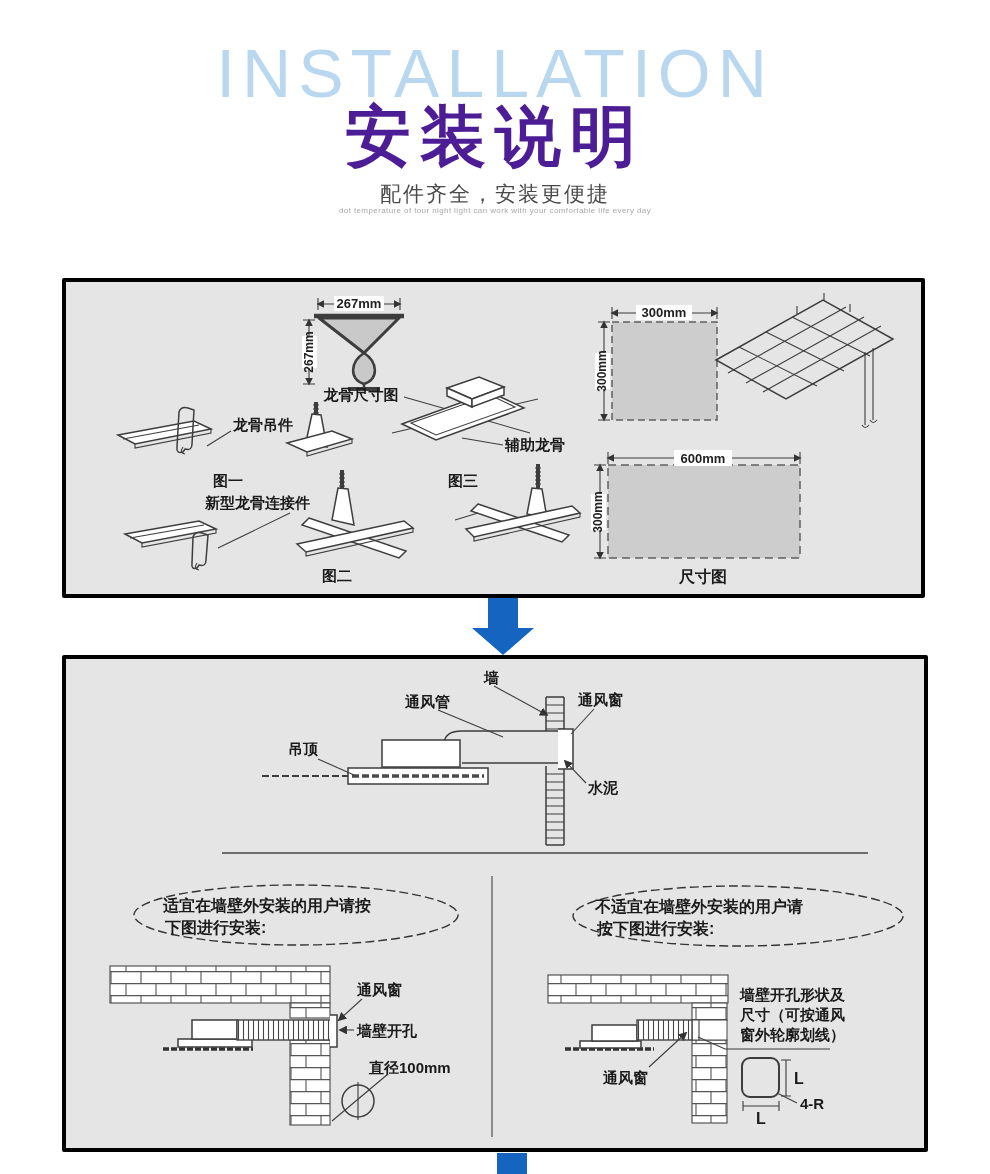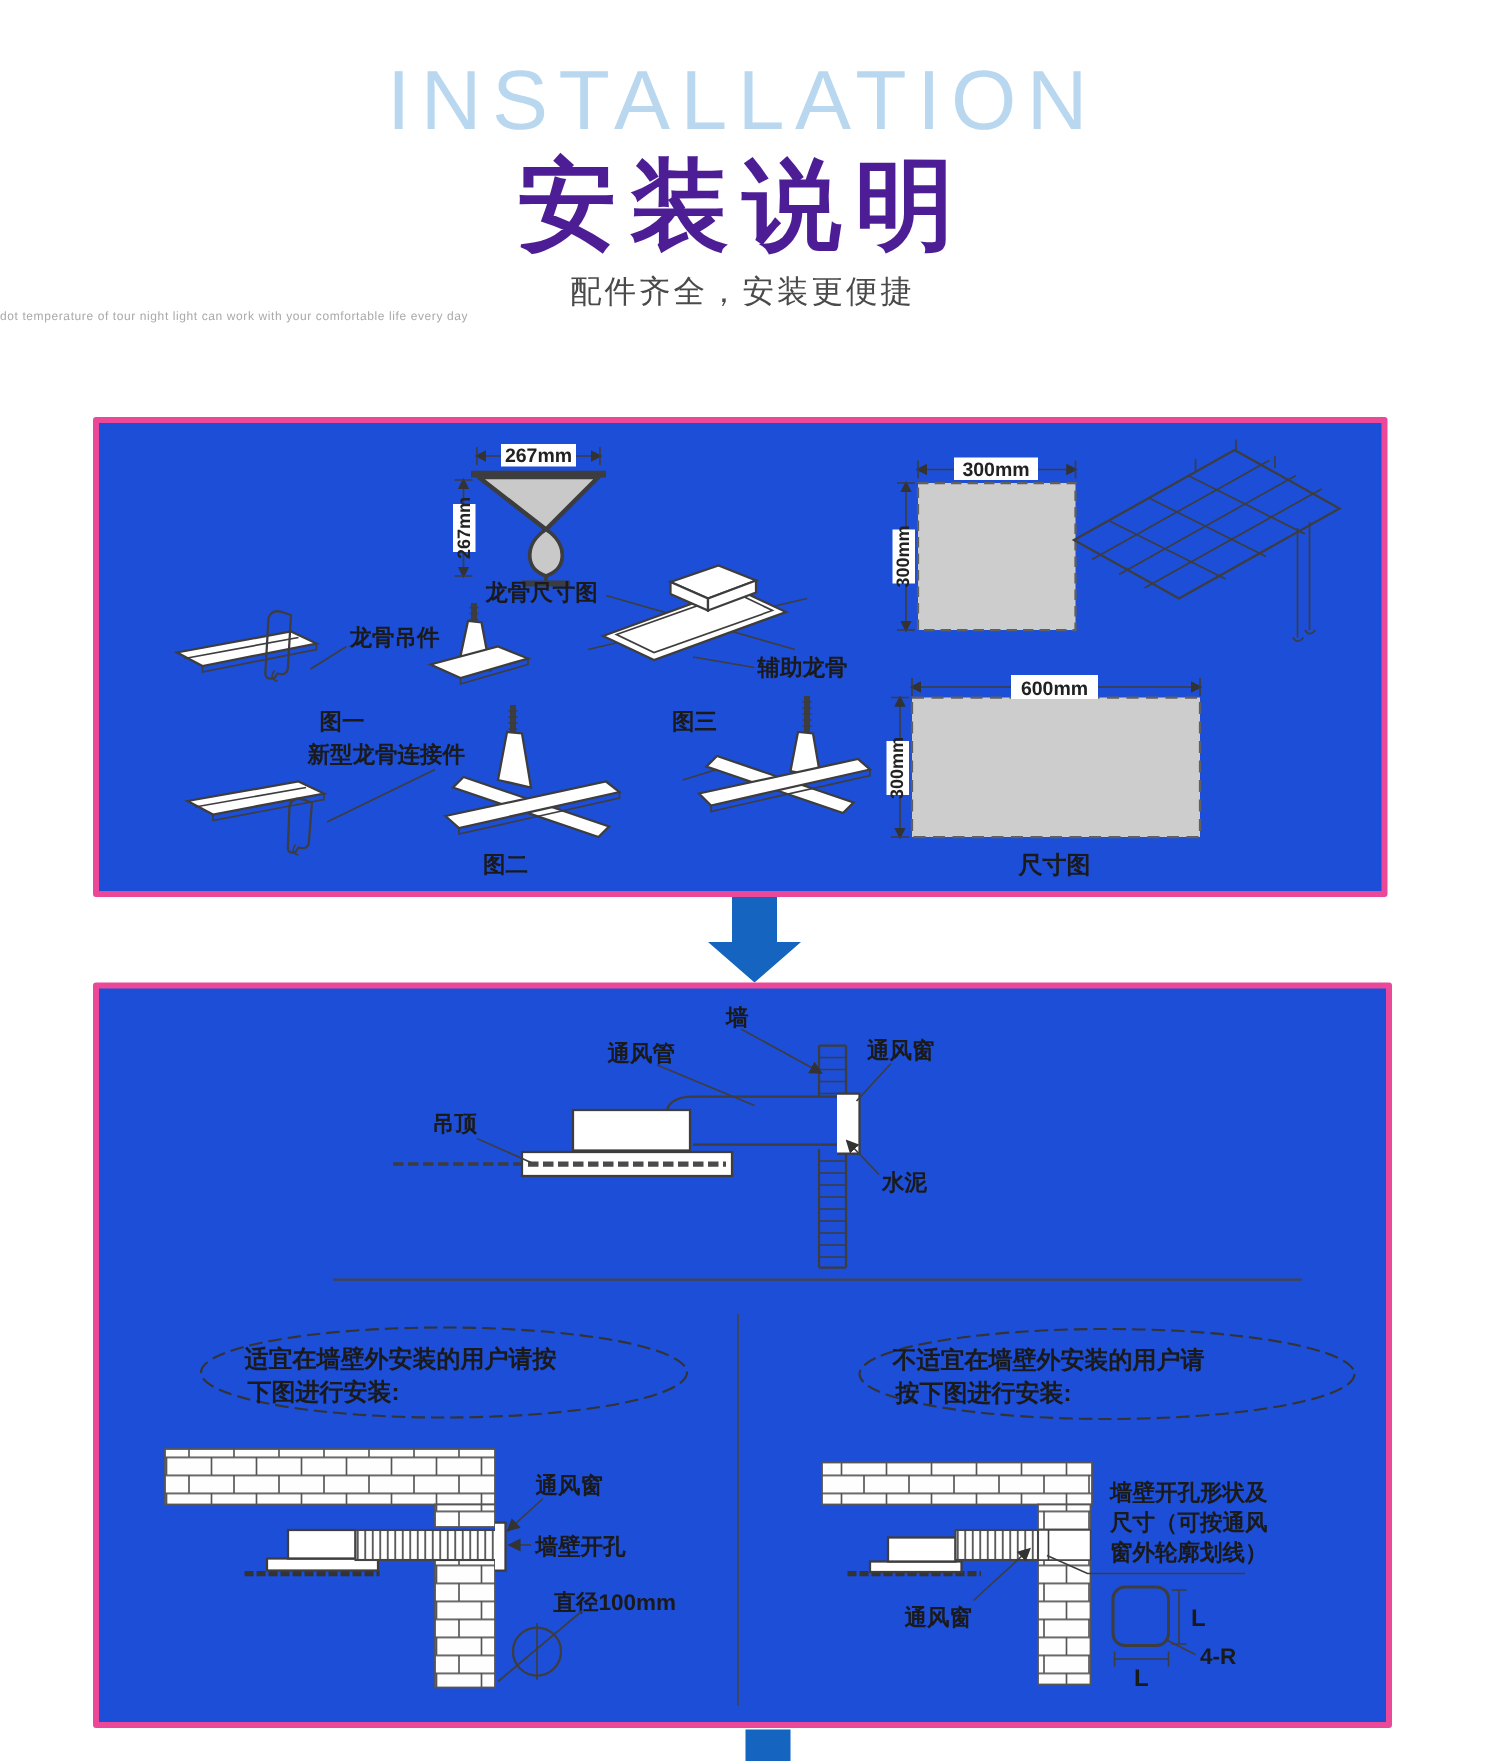--- a/index.html
+++ b/index.html
@@ -1,26 +1,26 @@
 <!DOCTYPE html>
 <html><head>
 <meta charset="utf-8">
 <style>
   html,body{margin:0;padding:0;background:#fff;}
   .page{position:relative;width:990px;height:1174px;background:#fff;overflow:hidden;
         font-family:"Liberation Sans","DejaVu Sans",sans-serif;}
   .watermark{position:absolute;top:34px;left:0;width:100%;text-align:center;
-             font-size:56px;font-weight:200;letter-spacing:7px;color:#b9d8ef;white-space:nowrap;}
+             font-size:68px;font-weight:200;letter-spacing:7px;color:#b9d8ef;white-space:nowrap;}
   .title{position:absolute;top:92px;left:0;width:100%;text-align:center;margin:0;
          font-size:66px;font-weight:bold;letter-spacing:9px;color:#4c1d95;}
   .subtitle{position:absolute;top:180px;left:0;width:100%;text-align:center;
             font-size:21px;color:#4a4a4a;letter-spacing:2px;}
-  .tagline{position:absolute;top:206px;left:0;width:100%;text-align:left;
+  .tagline{position:absolute;top:206px;left:0;width:100%;text-align:center;
            font-size:8px;color:#a9a9a9;letter-spacing:0.4px;}
-  .panel{position:absolute;background:#1d4ed8;border:4px solid #ec4899;border-radius:2px;}
+  .panel{position:absolute;background:#e5e5e5;border:4px solid #000000;border-radius:2px;}
   .panel1{left:62px;top:278px;width:855px;height:312px;}
   .panel2{left:62px;top:655px;width:858px;height:489px;}
   .arrow-mid{position:absolute;left:470px;top:598px;width:66px;height:57px;}
   .arrow-bottom{position:absolute;left:497px;top:1153px;width:30px;height:21px;background:#1565c0;}
   svg{display:block;}
   svg text{fill:#1a1a1a;}
   .lbl{font-size:15px;font-weight:bold;}
   .dim{font-size:13px;font-weight:bold;fill:#222;}
   .dim12{font-size:12px;font-weight:bold;fill:#222;}
   .cap{font-size:16px;font-weight:bold;}

